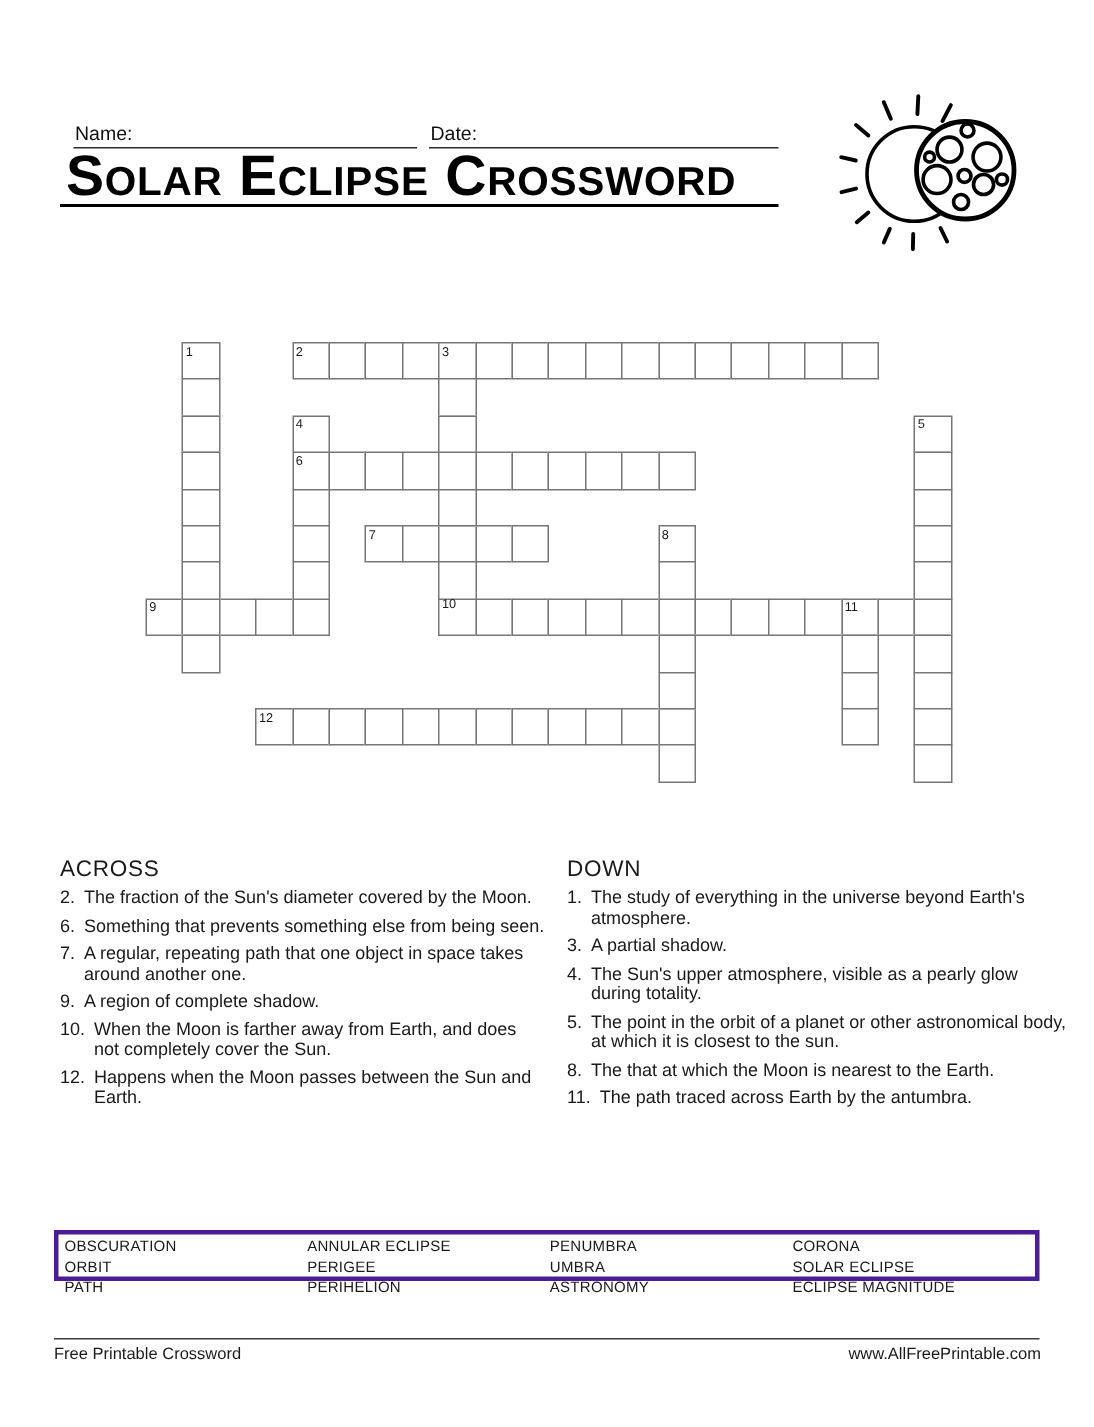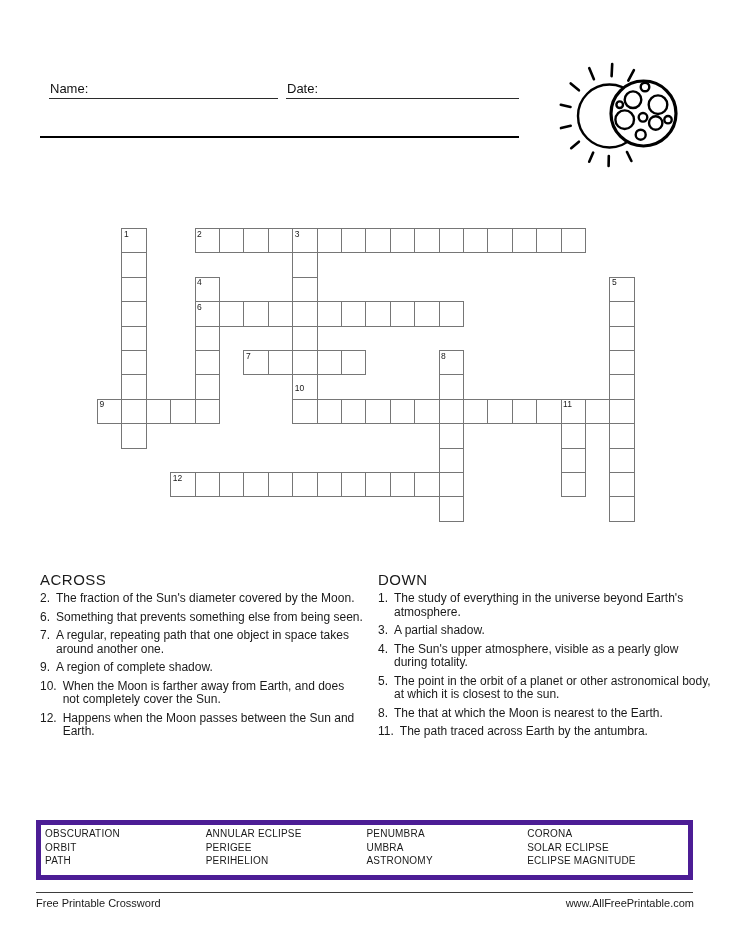--- a/index.html
+++ b/index.html
@@ -34,40 +34,41 @@
   .down-heading { left:378px; top:571px; }
   .clue-list { position:absolute; top:592px; }
   .across-list { left:40px; width:324px; }
   .down-list { left:378px; width:334px; }
   .clue { display:flex; margin-bottom:5px; font-size:12px; line-height:13.5px; color:#1a1a1a; }
   .clue-num { margin-right:6px; white-space:nowrap; }
   .clue-text { flex:1; }
 
   
   .word-bank {
-    position:absolute; left:36px; top:820px; width:657px; height:60px;
-    border:5px solid #4c1d95; box-sizing:border-box;
+    position:absolute; left:36px; top:820px; width:657px; height:34px;
+    border:3px solid #4c1d95; box-sizing:border-box;
     display:grid; grid-template-columns:repeat(4,1fr); padding:2px 0 0 4px;
   }
   .bank-word { font-size:10px; line-height:13.5px; letter-spacing:0.2px; color:#1a1a1a; }
 
   
   .footer-rule { position:absolute; left:36px; top:892px; width:657px; height:1px; background:#3d3d3d; }
   .footer-left  { position:absolute; left:36px;  top:897px; font-size:11px; color:#1a1a1a;text-align:center; }
   .footer-right { position:absolute; right:35px; top:897px; font-size:11px; color:#1a1a1a; }
 </style>
 </head>
 <body>
 
 <div class="page">
 
   <div class="name-label">Name:</div>
   <div class="name-line"></div>
   <div class="date-label">Date:</div>
   <div class="date-line"></div>
+  <div class="title">Solar Eclipse Crossword</div>
   <div class="title-rule"></div>
 
   <div class="eclipse-art">
     <svg width="140" height="116" viewBox="0 0 140 116">
       <g stroke="#000" fill="none" stroke-width="2.6" stroke-linecap="round">
         <line x1="70.3" y1="22.7" x2="75.9" y2="12.1"></line>
         <line x1="53.6" y1="18.1" x2="54.2" y2="6.1"></line>
         <line x1="35.9" y1="21.2" x2="31.2" y2="10.1"></line>
         <line x1="20.9" y1="32.3" x2="12.7" y2="25.4"></line>
         <line x1="12.5" y1="49.0" x2="2.8" y2="46.8"></line>
@@ -187,21 +188,21 @@
       <div class="cell" style="left: 341.6px; top: 195.2px;"></div>
       <div class="cell" style="left: 341.6px; top: 219.6px;"></div>
       <div class="cell" style="left: 341.6px; top: 268.4px;"></div>
       <div class="cell" style="left: 463.6px; top: 195.2px;"></div>
       <div class="cell" style="left: 463.6px; top: 219.6px;"></div>
       <div class="cell" style="left: 463.6px; top: 244px;"></div>
       <div class="cellnum" style="left: 100.1px; top: 1.5px;">2</div>
       <div class="cellnum" style="left: 100.1px; top: 74.7px;">6</div>
       <div class="cellnum" style="left: 148.9px; top: 123.5px;">7</div>
       <div class="cellnum" style="left: 2.5px; top: 172.3px;">9</div>
-      <div class="cellnum" style="left: 197.7px; top: 156px;">10</div>
+      <div class="cellnum" style="left: 197.7px; top: 170px;">10</div>
       <div class="cellnum" style="left: 75.7px; top: 245.5px;">12</div>
       <div class="cellnum" style="left: 26.9px; top: 1.5px;">1</div>
       <div class="cellnum" style="left: 197.7px; top: 1.5px;">3</div>
       <div class="cellnum" style="left: 100.1px; top: 50.3px;">4</div>
       <div class="cellnum" style="left: 514.9px; top: 50.3px;">5</div>
       <div class="cellnum" style="left: 344.1px; top: 123.5px;">8</div>
       <div class="cellnum" style="left: 466.1px; top: 172.3px;">11</div>
     </div>
 
   <div class="clue-heading across-heading">ACROSS</div>

